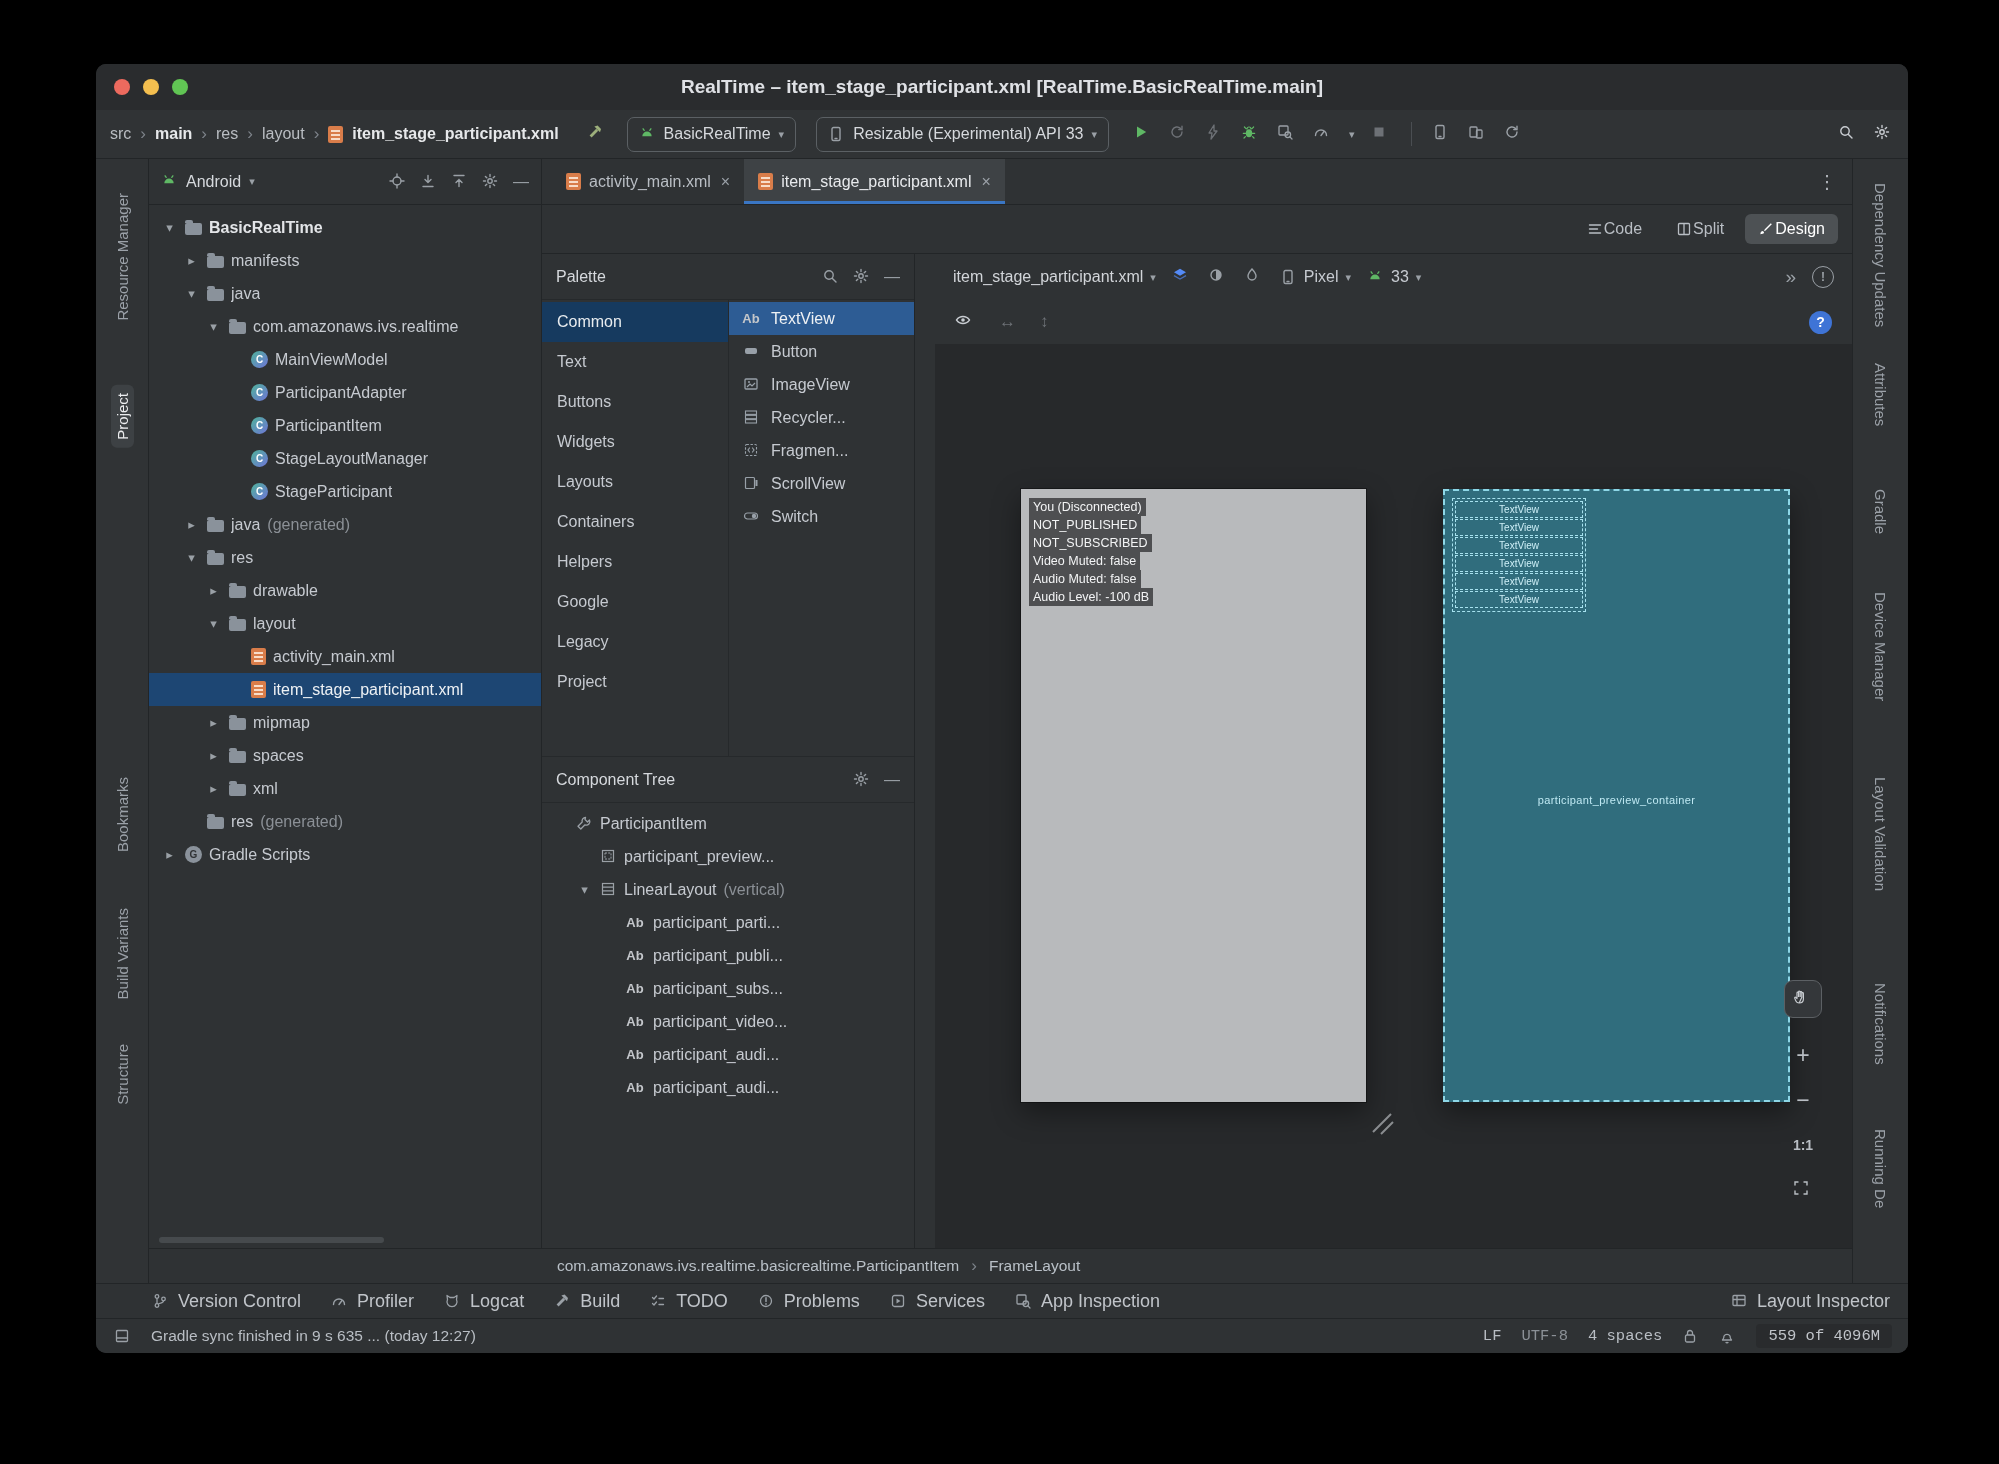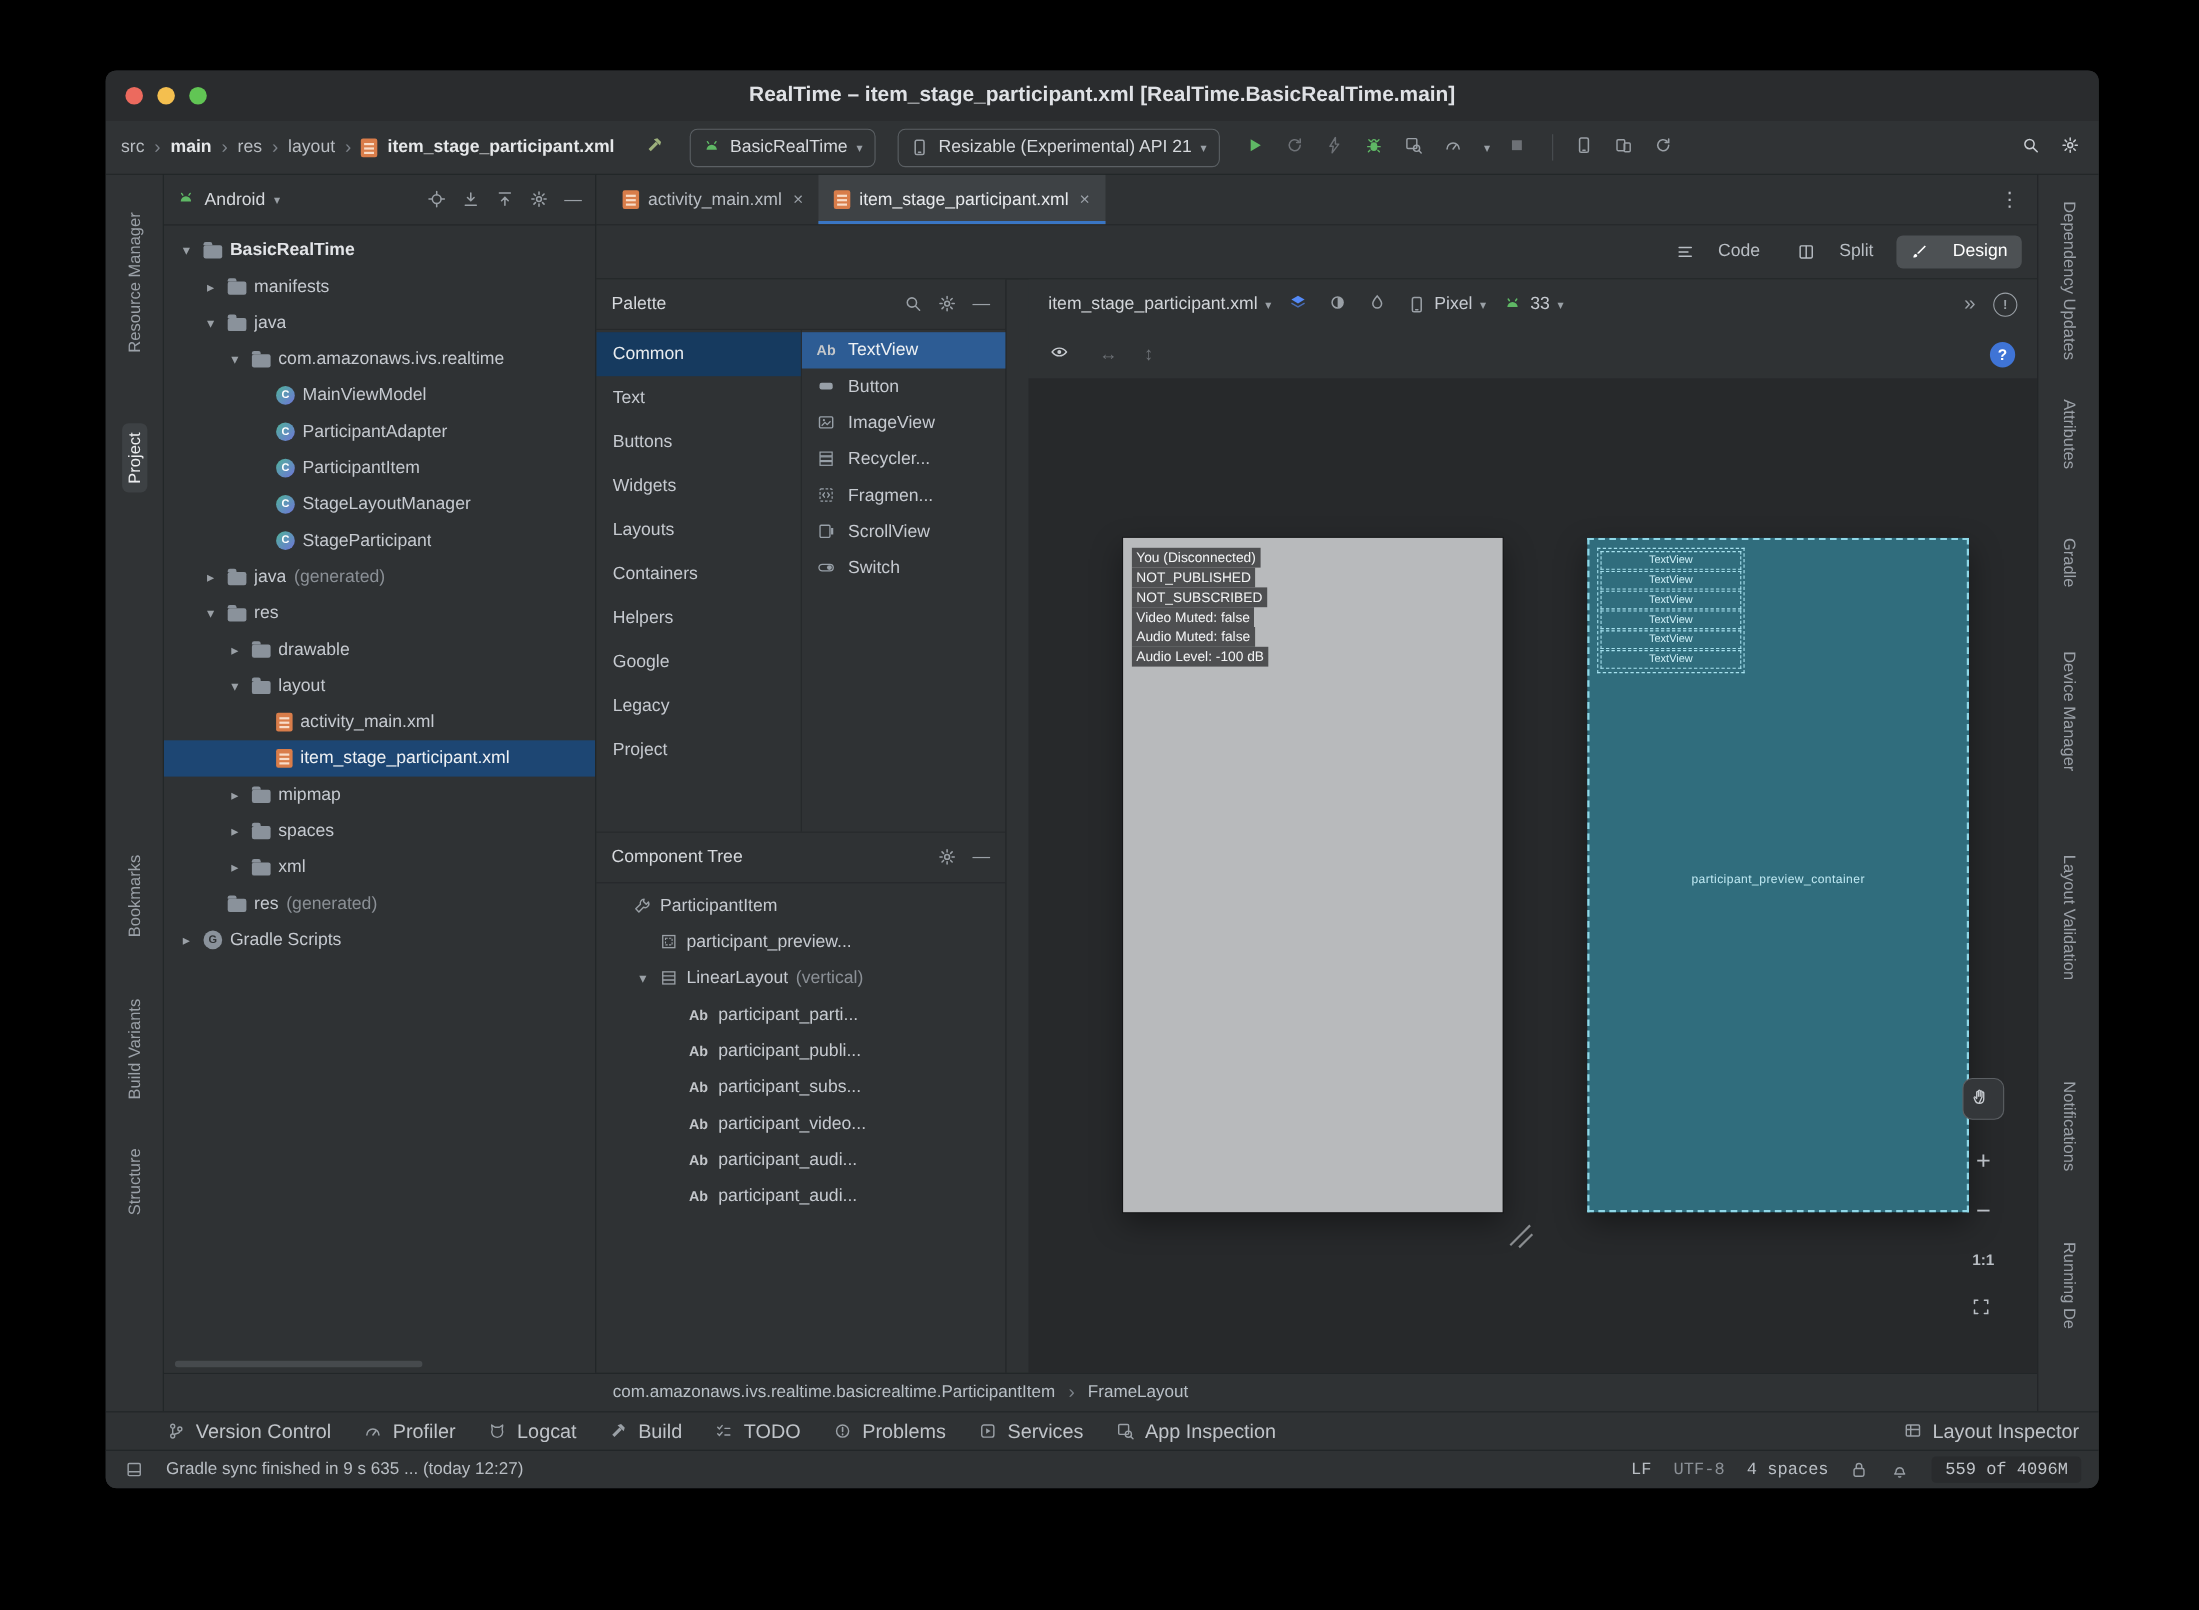--- a/index.html
+++ b/index.html
@@ -65,21 +65,21 @@
   .hscroll{position:absolute;left:10px;bottom:5px;width:225px;height:6px;border-radius:3px;background:#5a5e63;opacity:.55;}
 
   
   .editor{flex:1;display:flex;flex-direction:column;min-width:0;}
   .tabbar{height:45px;flex:none;background:#2f3234;border-bottom:1px solid #222527;display:flex;align-items:stretch;padding-left:10px;}
   .tab{display:flex;align-items:center;gap:8px;padding:0 14px;color:#b9bec4;}
   .tab.on{background:#3e4245;color:#e8eaed;box-shadow:inset 0 -3px 0 #3a76c4;}
   .tclose{color:#9ba1a8;font-size:16px;margin-left:2px;}
   .tmore{margin-left:auto;display:flex;align-items:center;padding:0 16px;color:#b6bac0;font-size:18px;}
   .modebar{height:48px;flex:none;background:#2f3234;border-bottom:1px solid #222527;display:flex;align-items:center;justify-content:flex-end;gap:8px;padding-right:14px;}
-  .mode{display:flex;align-items:center;gap:21px;padding:6px 13px;border-radius:6px;color:#b9bec4;}
+  .mode{display:flex;align-items:center;gap:0;padding:6px 13px;border-radius:6px;color:#b9bec4;}
   .mode.on{background:#4d5154;color:#ffffff;}
 
   .content{flex:1;display:flex;min-height:0;gap:20px;}
   .sidecol{width:372px;flex:none;background:#2f3234;border-right:1px solid #222527;display:flex;flex-direction:column;}
   .phd{height:45px;flex:none;display:flex;align-items:center;padding:0 14px;gap:14px;border-bottom:1px solid #26292b;}
   .phd .ttl{color:#d6d9dd;margin-right:auto;}
   .pal{height:502px;flex:none;display:flex;flex-direction:column;}
   .pbody{flex:1;display:flex;min-height:0;}
   .pcats{width:186px;flex:none;border-right:1px solid #26292b;padding-top:2px;}
   .pcat{height:40px;display:flex;align-items:center;padding-left:15px;color:#c6cad0;}
@@ -340,21 +340,21 @@
         <svg class="i s16 ic-grn">
             <use href="#i-android"></use>
           </svg>
         <span>BasicRealTime</span>
         <span class="caret">▾</span>
       </div>
       <div class="dd">
         <svg class="i s16 ic-gray">
             <use href="#i-phone"></use>
           </svg>
-        <span>Resizable (Experimental) API 21</span>
+        <span>Resizable (Experimental) API 33</span>
         <span class="caret">▾</span>
       </div>
       <div class="tbicons">
         <svg class="i ic-grn">
             <use href="#i-play"></use>
           </svg>
         <svg class="i ic-dim">
             <use href="#i-restart"></use>
           </svg>
         <svg class="i ic-dim">

